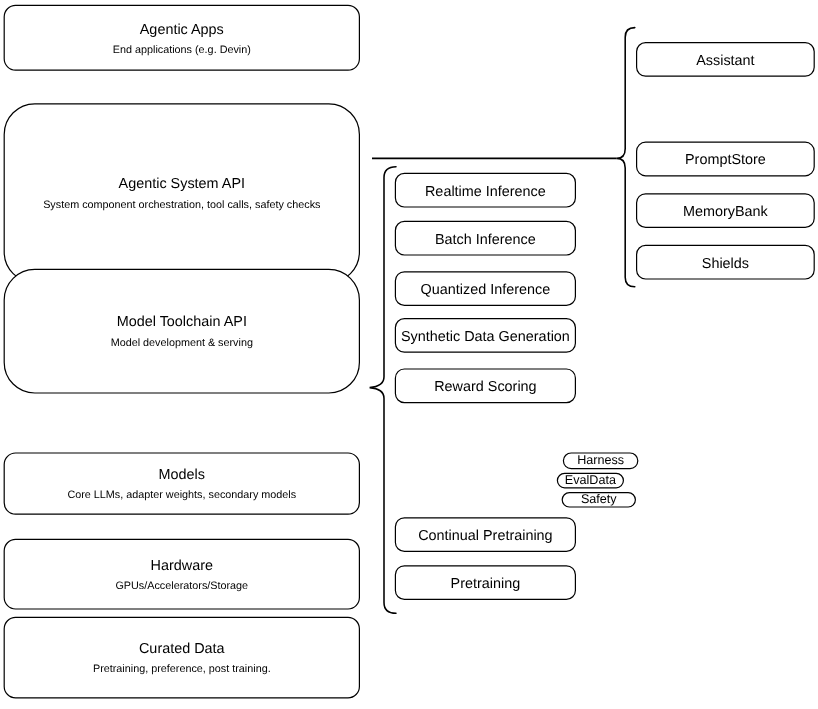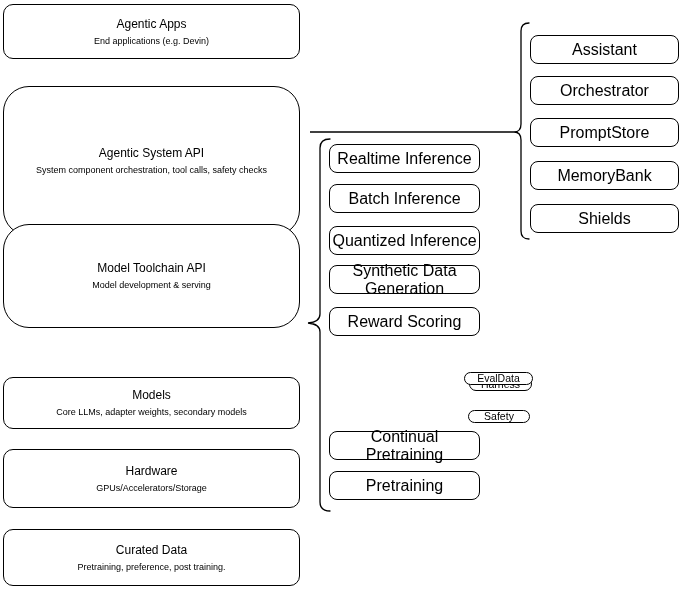--- a/index.html
+++ b/index.html
@@ -15,21 +15,21 @@
     text-align:center;
   }
   .node.big   { border-radius:26px; }
   .node.small { border-radius:10px; }
   .title    { font-size:12px; line-height:1.25; }
   .subtitle { font-size:9px; line-height:1.2; margin-top:4px; }
   .mbox, .rbox {
     position:absolute; box-sizing:border-box; height:29px;
     border:1.3px solid #000; border-radius:8px; background:#fff; z-index:1;
     display:flex; align-items:center; justify-content:center;
-    font-size:16px; text-align:center;
+    font-size:12px; text-align:center;
   }
   .mbox { left:329px; width:151px; }
   .rbox { left:530px; width:149px; }
   .pill {
     position:absolute; box-sizing:border-box; z-index:2;
     border:1.2px solid #000; border-radius:999px; background:#fff;
     display:flex; align-items:center; justify-content:center;
     font-size:10.5px; line-height:1;
   }
 </style>
@@ -57,36 +57,35 @@
     <div class="subtitle">Model development &amp; serving</div>
   </div>
   <div class="node small" style="top:377px;height:52px">
     <div class="title">Models</div>
     <div class="subtitle">Core LLMs, adapter weights, secondary models</div>
   </div>
   <div class="node small" style="top:449px;height:59px">
     <div class="title">Hardware</div>
     <div class="subtitle">GPUs/Accelerators/Storage</div>
   </div>
-  <div class="node small" style="top:529px;height:57px">
+  <div class="node small" style="top:514px;height:68px">
     <div class="title">Curated Data</div>
     <div class="subtitle">Pretraining, preference, post training.</div>
   </div>
 
   <div class="mbox" style="top:144px">Realtime Inference</div>
   <div class="mbox" style="top:226px">Quantized Inference</div>
   <div class="mbox" style="top:184px">Batch Inference</div>
   <div class="mbox" style="top:265px">Synthetic Data Generation</div>
   <div class="mbox" style="top:307px">Reward Scoring</div>
   <div class="mbox" style="top:431px">Continual Pretraining</div>
   <div class="mbox" style="top:471px">Pretraining</div>
 
   <div class="pill" style="left:469px;top:377px;width:63px;height:14px">Harness</div>
-  <div class="pill" style="left:464px;top:372px;width:69px;height:13px">EvalData</div>
+  <div class="pill" style="left:464px;top:394px;width:56px;height:13px">EvalData</div>
   <div class="pill" style="left:468px;top:410px;width:62px;height:13px">Safety</div>
 
   <div class="rbox" style="top:35px">Assistant</div>
-  <div class="rbox" style="top:76px">Orchestrator</div>
   <div class="rbox" style="top:118px">PromptStore</div>
   <div class="rbox" style="top:161px">MemoryBank</div>
   <div class="rbox" style="top:204px">Shields</div>
 
 </div>
 
 </body></html>

